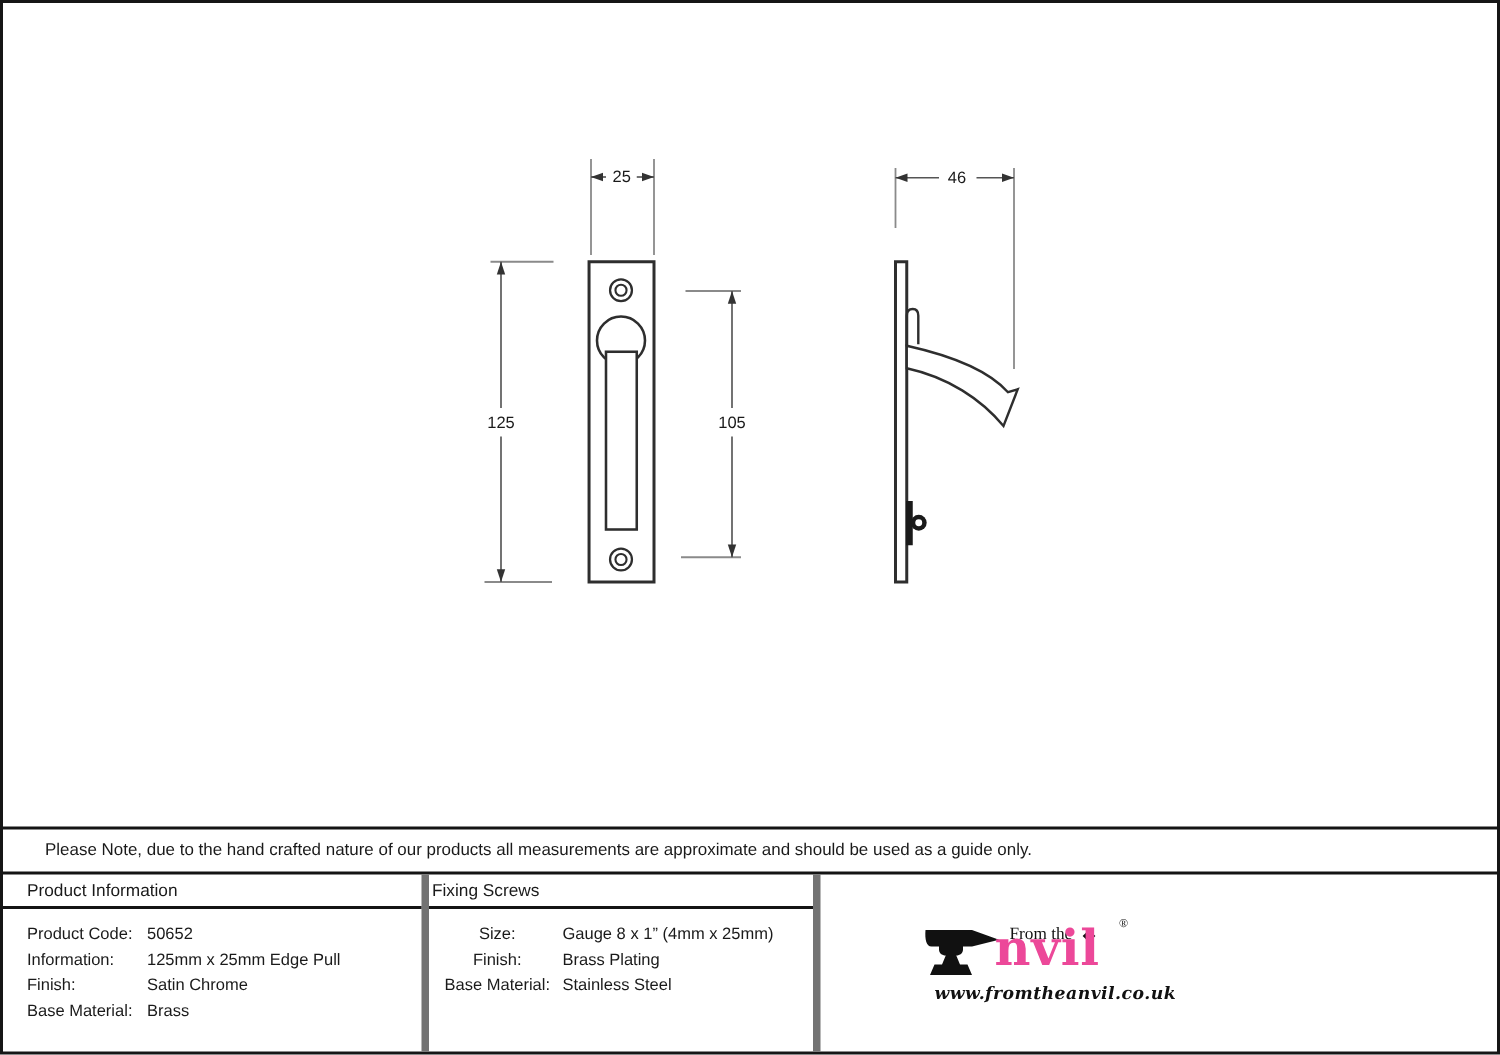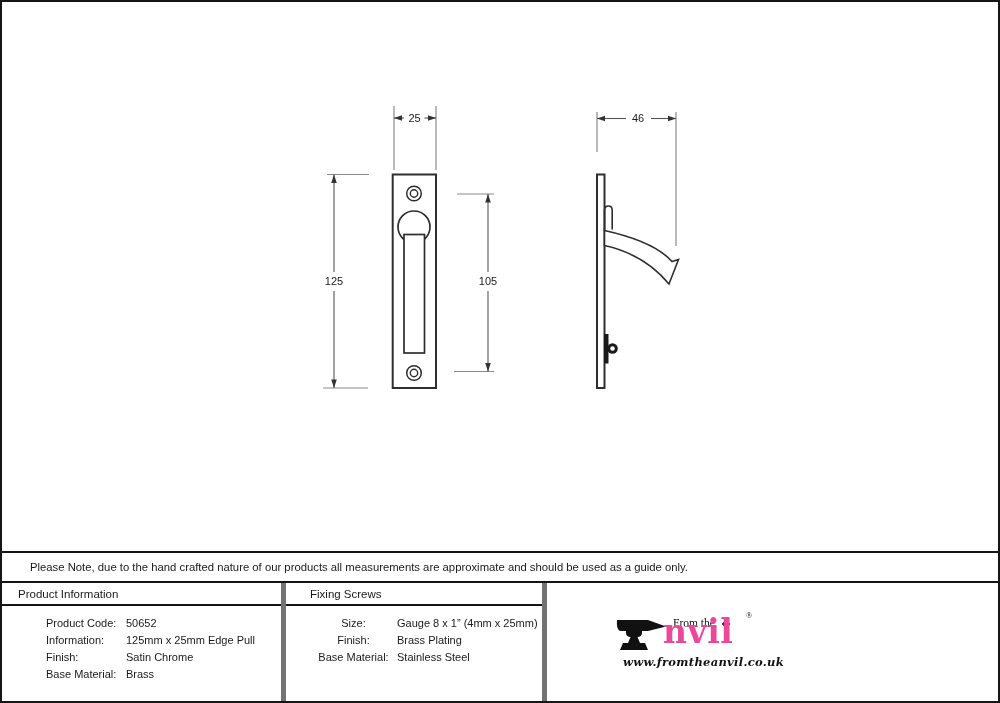--- a/index.html
+++ b/index.html
@@ -31,24 +31,24 @@
   .col { box-sizing:border-box; }
   .col.bordered { border-right:5px solid #737373; }
   .col-header {
     height:23px; box-sizing:border-box; border-bottom:2px solid #141414;
     font-size:11.5px; display:flex; align-items:center;
   }
   .col-body { padding-top:9px; }
   .kv { display:flex; line-height:17px; font-size:11px; }
   .kv .k { flex:0 0 auto; }
   .pi .col-header, .pi .kv { padding-left:16px; }
-  .pi .k { width:80px;margin-left:28px; }
+  .pi .k { width:80px; }
   .pc .col-header, .pc .list-item { padding-left:12px; }
   .pc .list-item { line-height:17.5px; font-size:11px; }
-  .fs .col-header, .fs .kv { padding-left:24px; }
+  .fs .col-header, .fs .kv { padding-left:2px; }
   .fs .k { width:87px;text-align:center; }
 
   
   .logo-col { display:flex; align-items:center; justify-content:center; }
   .logo { position:relative; width:148px; height:62px; }
   .anvil-icon { position:absolute; left:2px; top:6px; width:56px; height:36px; }
   .from-the {
     position:absolute; left:62px; top:6px;
     font-family:"Liberation Serif", serif; font-size:11.5px; color:#111;
   }

